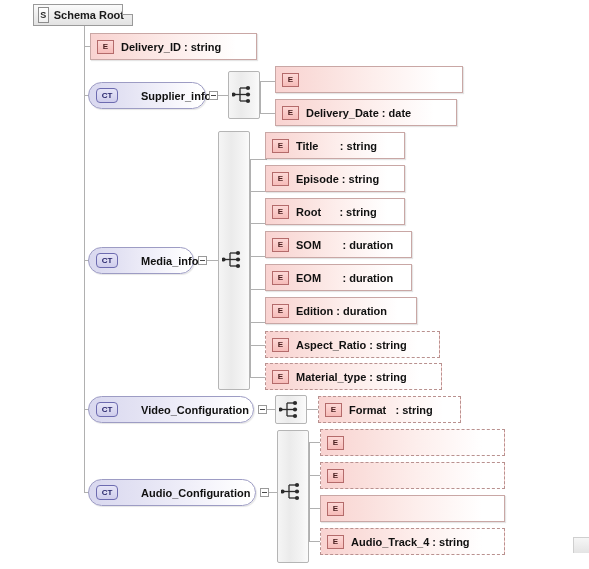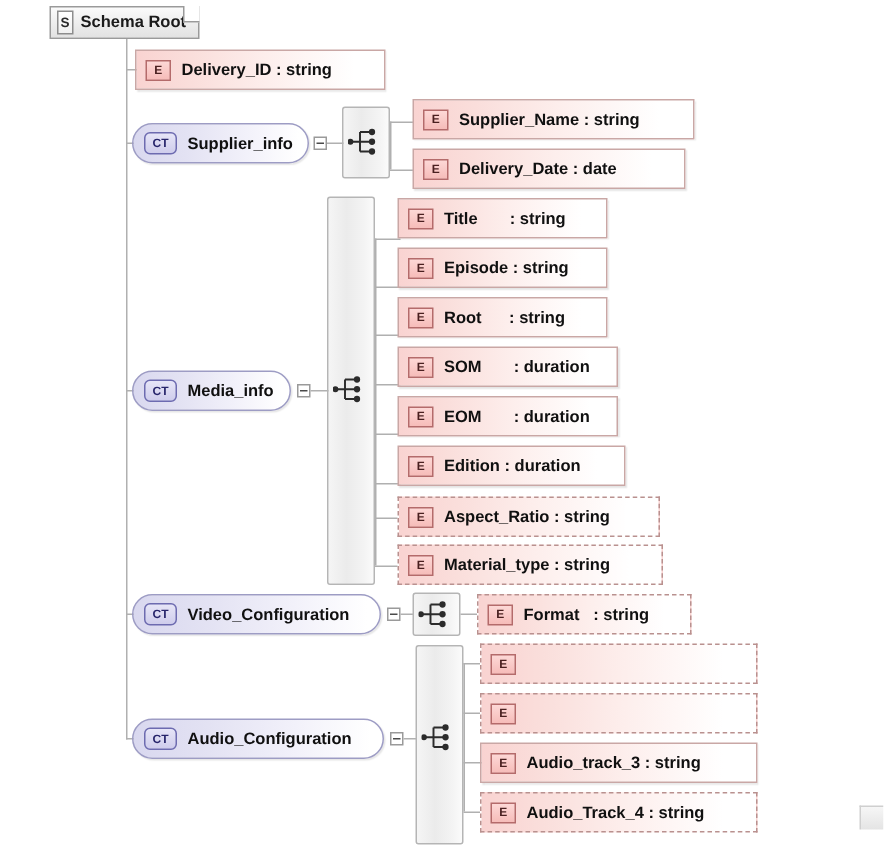--- a/index.html
+++ b/index.html
@@ -77,20 +77,21 @@
   .ct-node{
     position:absolute;
     height:27px;
     box-sizing:border-box;
     background:linear-gradient(to right,#d9d8ef 0%,#e3e2f3 30%,#f2f1fa 65%,#ffffff 95%);
     border:1px solid #9d9cc4;
     border-radius:14px;
     display:flex;align-items:center;
     padding-left:7px;
     box-shadow:1px 1px 1px rgba(0,0,0,0.10);
+    gap:16px;
   }
   .ct-badge{
     width:22px;height:15px;min-width:22px;
     background:linear-gradient(to bottom,#e6e5f7,#cfcdec);
     border:1px solid #6d6bb0;
     border-radius:4px;
     box-sizing:border-box;
     display:flex;align-items:center;justify-content:center;
     font-size:8px;font-weight:bold;color:#27256b;
     margin-right:7px;
@@ -169,21 +170,20 @@
     <circle cx="1.6" cy="9.5" r="2" fill="#2b2b2b"></circle>
     <circle cx="16" cy="3" r="2.1" fill="#2b2b2b"></circle>
     <circle cx="16" cy="9.5" r="2.1" fill="#2b2b2b"></circle>
     <circle cx="16" cy="16" r="2.1" fill="#2b2b2b"></circle>
   </svg>
 
   <div class="vline" style="left:260px;top:81px;height:32px;"></div>
   <div class="hline" style="left:260px;top:81px;width:17px;"></div>
   <div class="el-box" style="left:275px;top:66px;width:188px;">
     <div class="e-badge">E</div>
-    <div class="el-text">Supplier_Name : string</div>
   </div>
 
   <div class="hline" style="left:260px;top:113px;width:17px;"></div>
   <div class="el-box" style="left:275px;top:99px;width:182px;">
     <div class="e-badge">E</div>
     <div class="el-text">Delivery_Date : date</div>
   </div>
 
   <div class="hline" style="left:84px;top:260px;width:10px;"></div>
   <div class="ct-node" style="left:88px;top:247px;width:106px;">
@@ -312,21 +312,20 @@
   </div>
 
   <div class="hline" style="left:309px;top:475px;width:17px;"></div>
   <div class="el-box optional" style="left:320px;top:462px;width:185px;">
     <div class="e-badge">E</div>
   </div>
 
   <div class="hline" style="left:309px;top:508px;width:17px;"></div>
   <div class="el-box" style="left:320px;top:495px;width:185px;">
     <div class="e-badge">E</div>
-    <div class="el-text">Audio_track_3 : string</div>
   </div>
 
   <div class="hline" style="left:309px;top:541px;width:17px;"></div>
   <div class="el-box optional" style="left:320px;top:528px;width:185px;">
     <div class="e-badge">E</div>
     <div class="el-text">Audio_Track_4 : string</div>
   </div>
 
   <div class="scroll-corner"></div>
 

